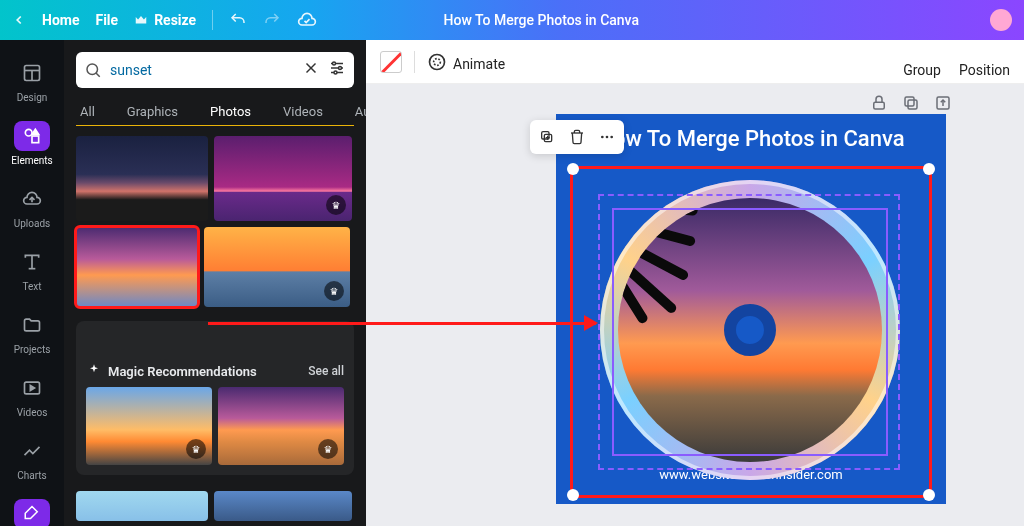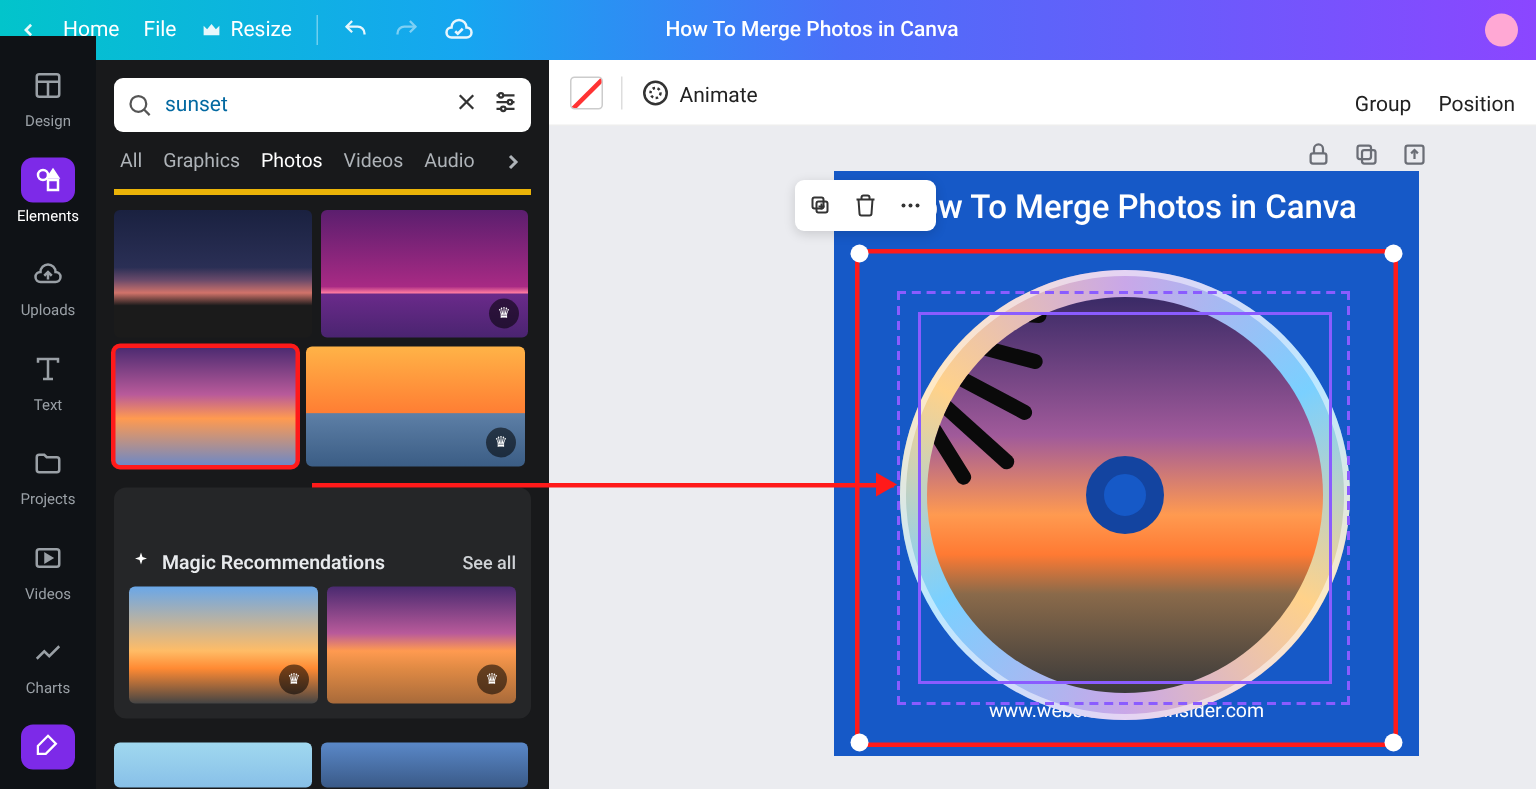--- a/index.html
+++ b/index.html
@@ -7,45 +7,45 @@
 
   
   .topbar {
     height: 40px; width: 100%;
     background: linear-gradient(90deg,#02c4cb 0%,#16a6f0 30%,#4b6ff8 55%,#8b46ff 100%);
     display: flex; align-items: center; padding: 0 12px; color: #fff; font-size: 14px;
   }
   .topbar .left { display:flex; align-items:center; gap:16px; }
   .topbar .title { position:absolute; left:50%; transform:translateX(-35%); font-size:14px; font-weight:500;}
   .topbar .avatar { width:22px;height:22px;border-radius:50%;background:#ffa8d4;margin-left:auto; }
-  .tb-btn { display:flex; align-items:center; gap:6px; cursor:pointer; }
+  .tb-btn { display:flex; align-items:center; gap:6px; cursor:pointer;font-weight:bold; }
   .tb-ico { opacity:.9; }
 
   
   .rail {
-    position:absolute; left:0; top:24px; bottom:0; width:64px;
+    position:absolute; left:0; top:40px; bottom:0; width:64px;
     background:#0f1216; color:#9aa0a6; display:flex; flex-direction:column; align-items:flex-end;
     padding-top:8px; gap:0;
   }
   .rail-item { width:64px; padding:10px 0 8px; display:flex; flex-direction:column; align-items:center; gap:4px; font-size:10px; cursor:pointer; }
   .rail-item.active { color:#fff; }
   .rail-item.active .rail-ico-box { background:#7d2ae8; border-radius:8px;}
   .rail-ico-box{ width:36px;height:30px;display:flex;align-items:center;justify-content:center;}
   .rail-item:last-child .rail-ico-box{ background:#7d2ae8; border-radius:8px;}
 
   
   .panel {
     position:absolute; left:64px; top:40px; bottom:0; width:302px;
     background:#18191b; color:#e8eaed; display:flex; flex-direction:column;
     padding:12px 12px 0; gap:10px; overflow:hidden;
   }
   .search { display:flex; align-items:center; background:#fff; border-radius:6px; height:36px; padding:0 8px; gap:8px;}
   .search input { flex:1; border:none; outline:none; font-size:14px; color:#0369a1;}
   .clear-btn,.filter-btn{cursor:pointer;color:#333}
-  .tabs { display:flex; gap:14px; font-size:13px; color:#aeb3b8; align-items:flex-start; padding:2px 4px 6px; border-bottom:4px solid #eab308;}
+  .tabs { display:flex; gap:32px; font-size:13px; color:#aeb3b8; align-items:flex-end; padding:2px 4px 6px; border-bottom:1px solid #eab308;}
   .tabs .tab{cursor:pointer;}
   .tabs .tab.active{ color:#fff; font-weight:400;}
   .tabs .chev{margin-left:auto;color:#aeb3b8;cursor:pointer;}
 
   .thumb-grid{ display:flex; flex-wrap:wrap; gap:6px; }
   .thumb{ position:relative; border-radius:4px; overflow:hidden; cursor:pointer;}
   .thumb .crown{ position:absolute; right:6px; bottom:6px; width:20px;height:20px;border-radius:50%;background:rgba(0,0,0,.55);display:flex;align-items:center;justify-content:center;color:#fff;font-size:10px;}
   .th-row1a{width:132px;height:85px;background:linear-gradient(180deg,#1a2140 0%,#2a2f55 45%,#6a4a6a 55%,#d1736a 65%,#1b1b1b 75%);}
   .th-row1b{width:138px;height:85px;background:linear-gradient(180deg,#5b1e6e,#a82a84 60%,#ff7aa0 65%,#6a2a8a 66%,#4a2470 100%);}
   .th-row2a{width:122px;height:80px;background:linear-gradient(180deg,#4a2a70 0%,#b85a9a 40%,#ff9a50 60%,#6a88c8 100%);}

